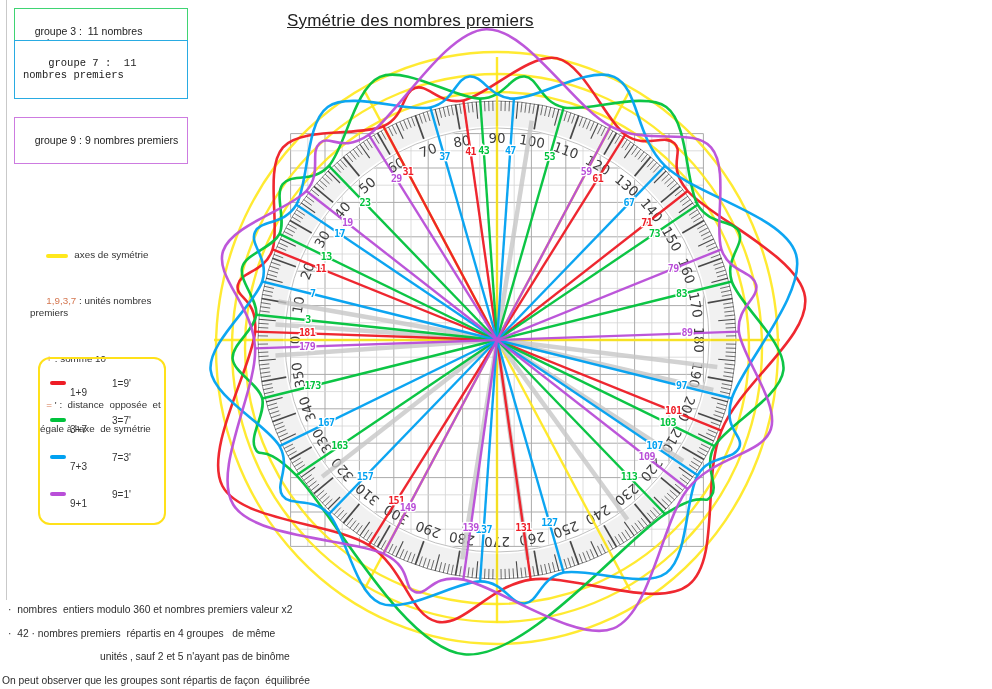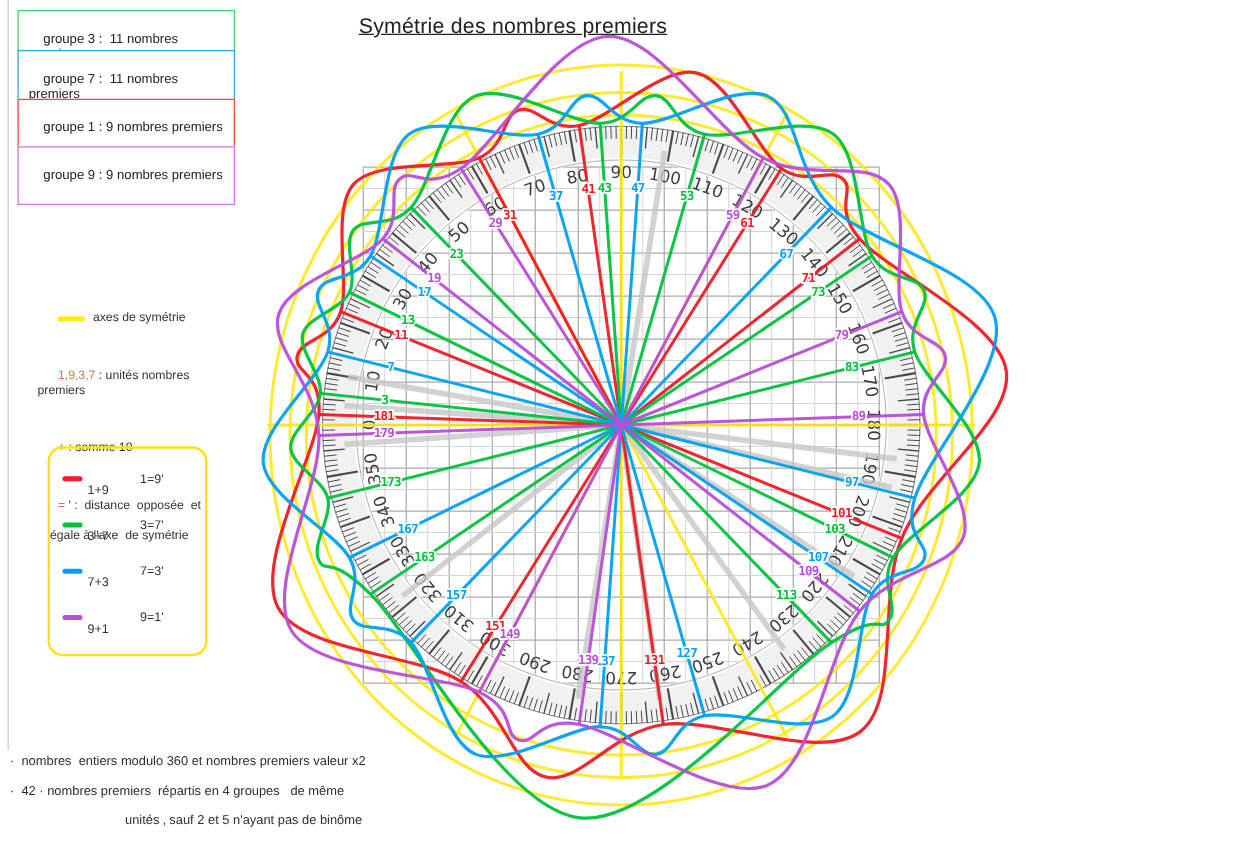--- a/index.html
+++ b/index.html
@@ -2,21 +2,21 @@
 <html><head>
 <meta charset="utf-8">
 <style>
   html,body{margin:0;padding:0;background:#fff;}
   #page{position:relative;width:992px;height:689px;background:#fff;overflow:hidden;
         font-family:"Liberation Sans",sans-serif;color:#1a1a1a;}
   #page-border{position:absolute;left:6px;top:0;width:1px;height:600px;background:#c9c9c9;}
   .gbox{position:absolute;left:14px;width:158px;padding:4px 6px 5px 8px;background:#fff;
         border:1px solid #000;font-size:10.5px;color:#222;white-space:pre-wrap;}
   .gb-3{top:8px;border-color:#3fd473;}
-  .gb-7{top:40px;border-color:#29abe2;}
+  .gb-7{top:40px;border-color:#29abe2;font-family:Liberation Mono, monospace;}
   .gb-1{top:79px;border-color:#ff453b;}
   .gb-9{top:117px;border-color:#cd7be0;}
   #title{position:absolute;left:287px;top:11px;width:400px;font-size:17px;
          color:#222;text-decoration:underline;letter-spacing:.2px;}
   #side-legend{position:absolute;left:30px;top:237px;width:158px;font-size:9.8px;color:#333;line-height:1.25;}
   .sl-row{margin-bottom:9px;white-space:pre-wrap;}
   .sl-dash{display:inline-block;width:22px;height:4px;background:#ffe81c;border-radius:2px;
            vertical-align:middle;margin-right:6px;}
   .accent{color:#d4764f;}
   .sl-ind{margin-left:10px;}
@@ -40,23 +40,20 @@
 <body>
 
 <div id="page">
   <div id="page-border"></div>
 
   <div class="gbox gb-3">
     <span>groupe 3 :  11 nombres premiers</span>
   </div>
   <div class="gbox gb-7">
     <span>groupe 7 :  11 nombres premiers</span>
-  </div>
-  <div class="gbox gb-1">
-    <span>groupe 1 : 9 nombres premiers</span>
   </div>
   <div class="gbox gb-9">
     <span>groupe 9 : 9 nombres premiers</span>
   </div>
 
   <div id="title">Symétrie des nombres premiers</div>
 
   <div id="side-legend">
     <div class="sl-row">
       <span class="sl-dash"></span><span>axes de symétrie</span>
@@ -669,13 +666,14 @@
         <text class="prime" x="646.7" y="457.0" font-size="10" fill="#b94ed8" text-anchor="middle" dominant-baseline="middle">109</text>
         <text class="prime" x="470.6" y="528.2" font-size="10" fill="#b94ed8" text-anchor="middle" dominant-baseline="middle">139</text>
         <text class="prime" x="407.8" y="507.8" font-size="10" fill="#b94ed8" text-anchor="middle" dominant-baseline="middle">149</text>
         <text class="prime" x="307.1" y="346.6" font-size="10" fill="#b94ed8" text-anchor="middle" dominant-baseline="middle">179</text>
       </g>
     </svg>
 
   <div class="note" id="note-0">·  nombres  entiers modulo 360 et nombres premiers valeur x2</div>
   <div class="note" id="note-1">·  42 · nombres premiers  répartis en 4 groupes   de même</div>
   <div class="note" id="note-2">unités ‚ sauf 2 et 5 n'ayant pas de binôme</div>
+  <div class="note" id="note-3">On peut observer que les groupes sont répartis de façon  équilibrée</div>
 </div>
 
 </body></html>

